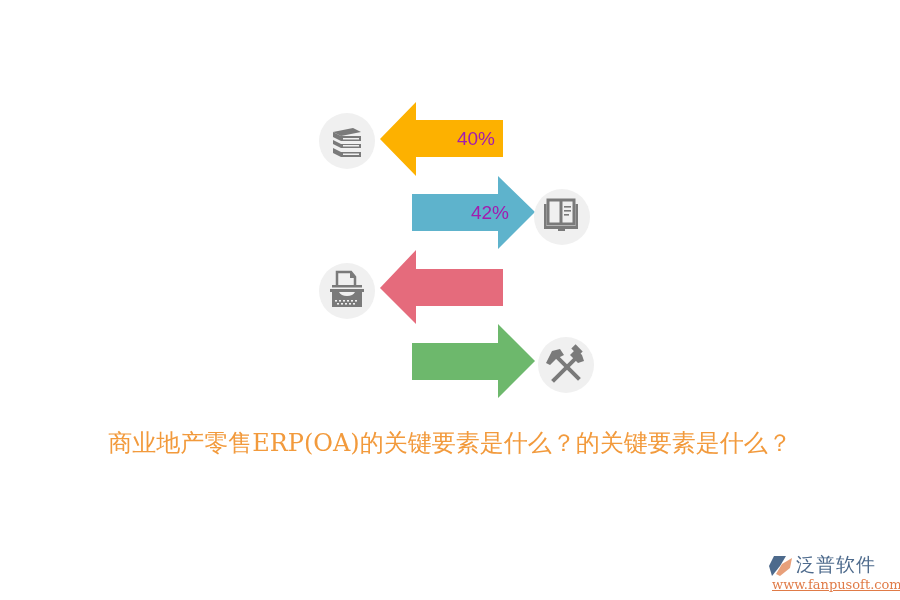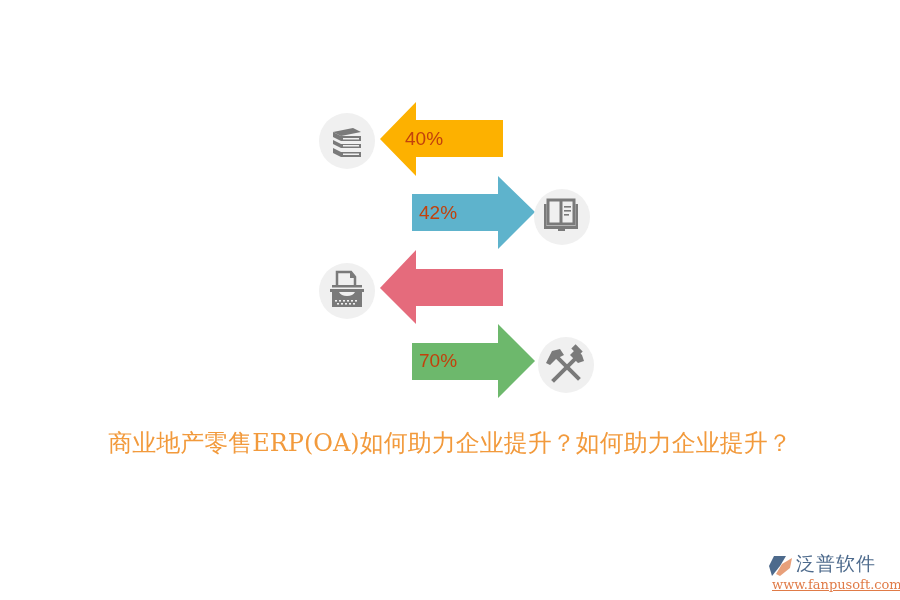--- a/index.html
+++ b/index.html
@@ -19,24 +19,24 @@
       left: 0; top: 0;
       width: 900px; height: 600px;
     }
     .arrow-svg {
       position: absolute;
       left: 0; top: 0;
       width: 900px; height: 600px;
     }
     .pct {
       position: absolute;
-      color: #c2410c;
+      color: #a21caf;
       font-size: 19px;
       font-family: "Liberation Sans", "DejaVu Sans", sans-serif;
-      text-align: left;
+      text-align: right;
       line-height: 24px;
       width: 90px;
     }
     .icon-circle {
       position: absolute;
       width: 56px;
       height: 56px;
       border-radius: 50%;
       background: #f0f0f0;
     }
@@ -67,21 +67,21 @@
     }
     .logo-mark {
       position: absolute;
       left: 0; top: 2px;
       width: 28px; height: 24px;
     }
     .logo-name {
       position: absolute;
       left: 28px; top: 0px;
       color: #4d6a8c;
-      font-family: Liberation Mono, monospace;
+      font-family: Liberation Sans, sans-serif;
       font-size: 19px;
       line-height: 26px;
       letter-spacing: 1px;
       white-space: nowrap;
     }
     .logo-url {
       position: absolute;
       left: 4px; top: 27px;
       color: #e07b47;
       font-family: "DejaVu Serif", "Liberation Serif", serif;
@@ -102,21 +102,20 @@
 
     <polygon points="412,194 498,194 498,176 535,212 498,249 498,231 412,231" fill="#5eb3cc"></polygon>
 
     <polygon points="503,269 416,269 416,250 380,288 416,324 416,306 503,306" fill="#e56b7c"></polygon>
 
     <polygon points="412,343 498,343 498,324 535,361 498,398 498,380 412,380" fill="#6db86c"></polygon>
   </svg>
 
   <div class="pct" style="left:405px; top:127px;">40%</div>
   <div class="pct" style="left:419px; top:201px;">42%</div>
-  <div class="pct" style="left:419px; top:349px;">70%</div>
 
   <div class="icon-circle" style="left:319px; top:113px;">
     <svg viewBox="0 0 56 56">
       <g fill="#7a7a7a">
 
         <polygon points="14,19 34,15 42,19 22,23"></polygon>
         <polygon points="14,19 22,23 22,28 14,24"></polygon>
         <rect x="22" y="23" width="20" height="5"></rect>
 
         <polygon points="14,27 22,31 42,31 42,35 22,35 14,31"></polygon>
@@ -186,21 +185,21 @@
         <rect x="26" y="12" width="4" height="38" transform="rotate(45 28 31)"></rect>
 
         <polygon points="8,26 14,14 22,12 26,18 18,22 12,28"></polygon>
 
         <polygon points="32,18 38,12 44,18 46,24 40,26 36,22"></polygon>
         <rect x="34" y="10" width="10" height="6" transform="rotate(45 39 13)"></rect>
       </g>
     </svg>
   </div>
 
-  <div class="title">商业地产零售ERP(OA)如何助力企业提升？如何助力企业提升？</div>
+  <div class="title">商业地产零售ERP(OA)的关键要素是什么？的关键要素是什么？</div>
 
   <div class="logo">
     <svg class="logo-mark" viewBox="0 0 28 24">
       <polygon points="6,2 18,2 12,12 4,22 1,12" fill="#4d6a8c"></polygon>
       <polygon points="14,10 24,4 22,14 12,22 8,20" fill="#e8a07a"></polygon>
     </svg>
     <div class="logo-name">泛普软件</div>
     <div class="logo-url">www.fanpusoft.com</div>
   </div>
 

